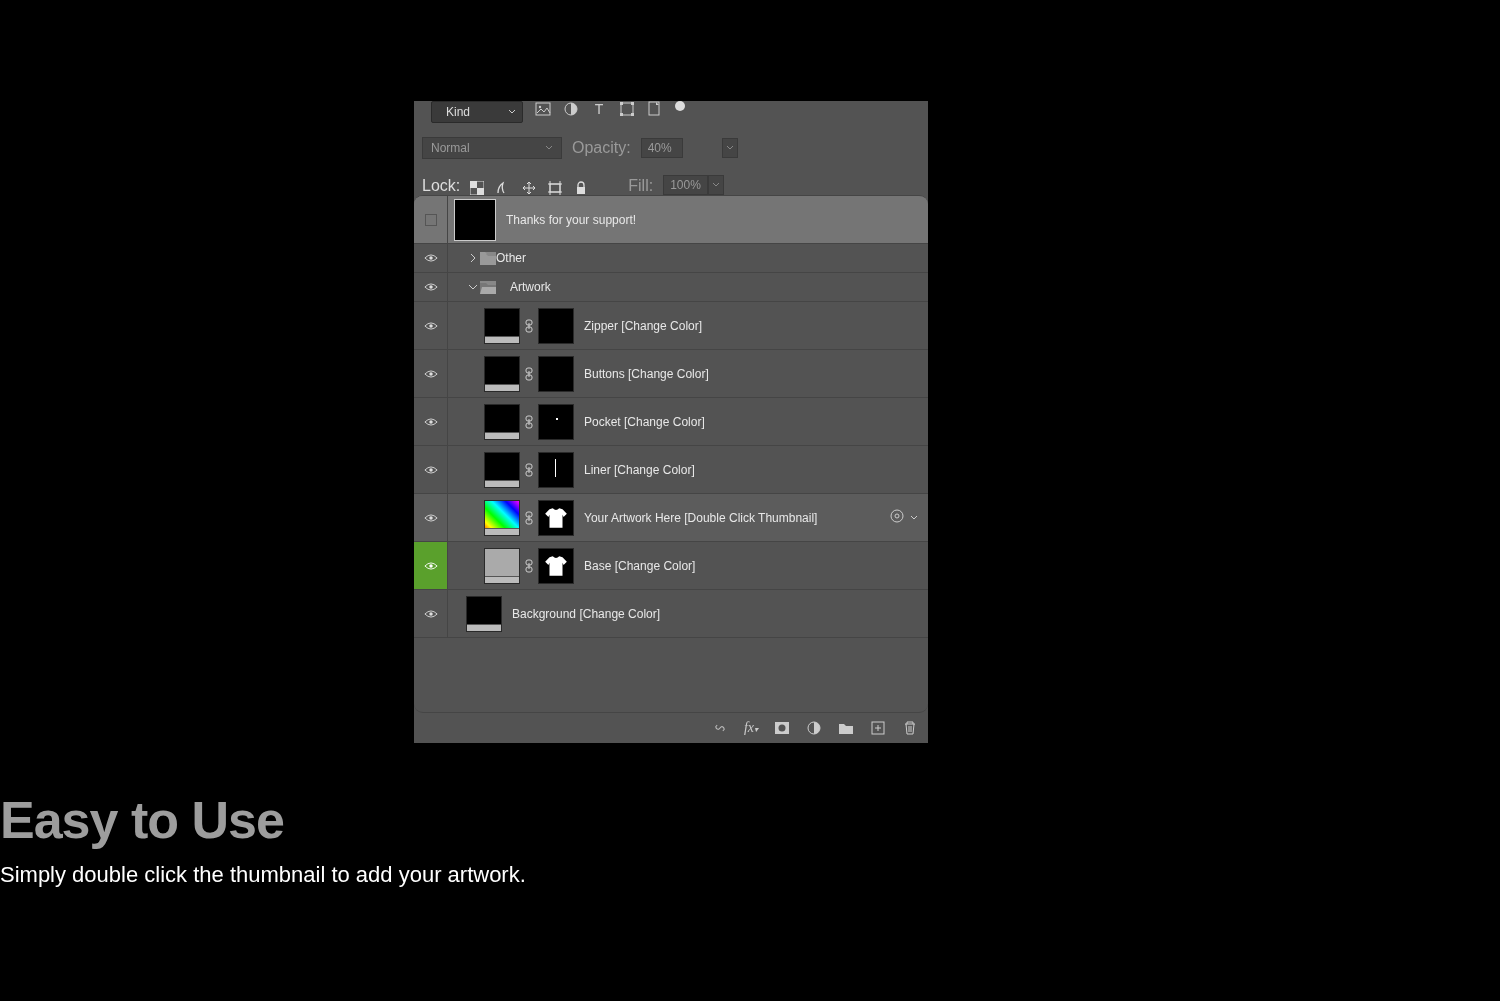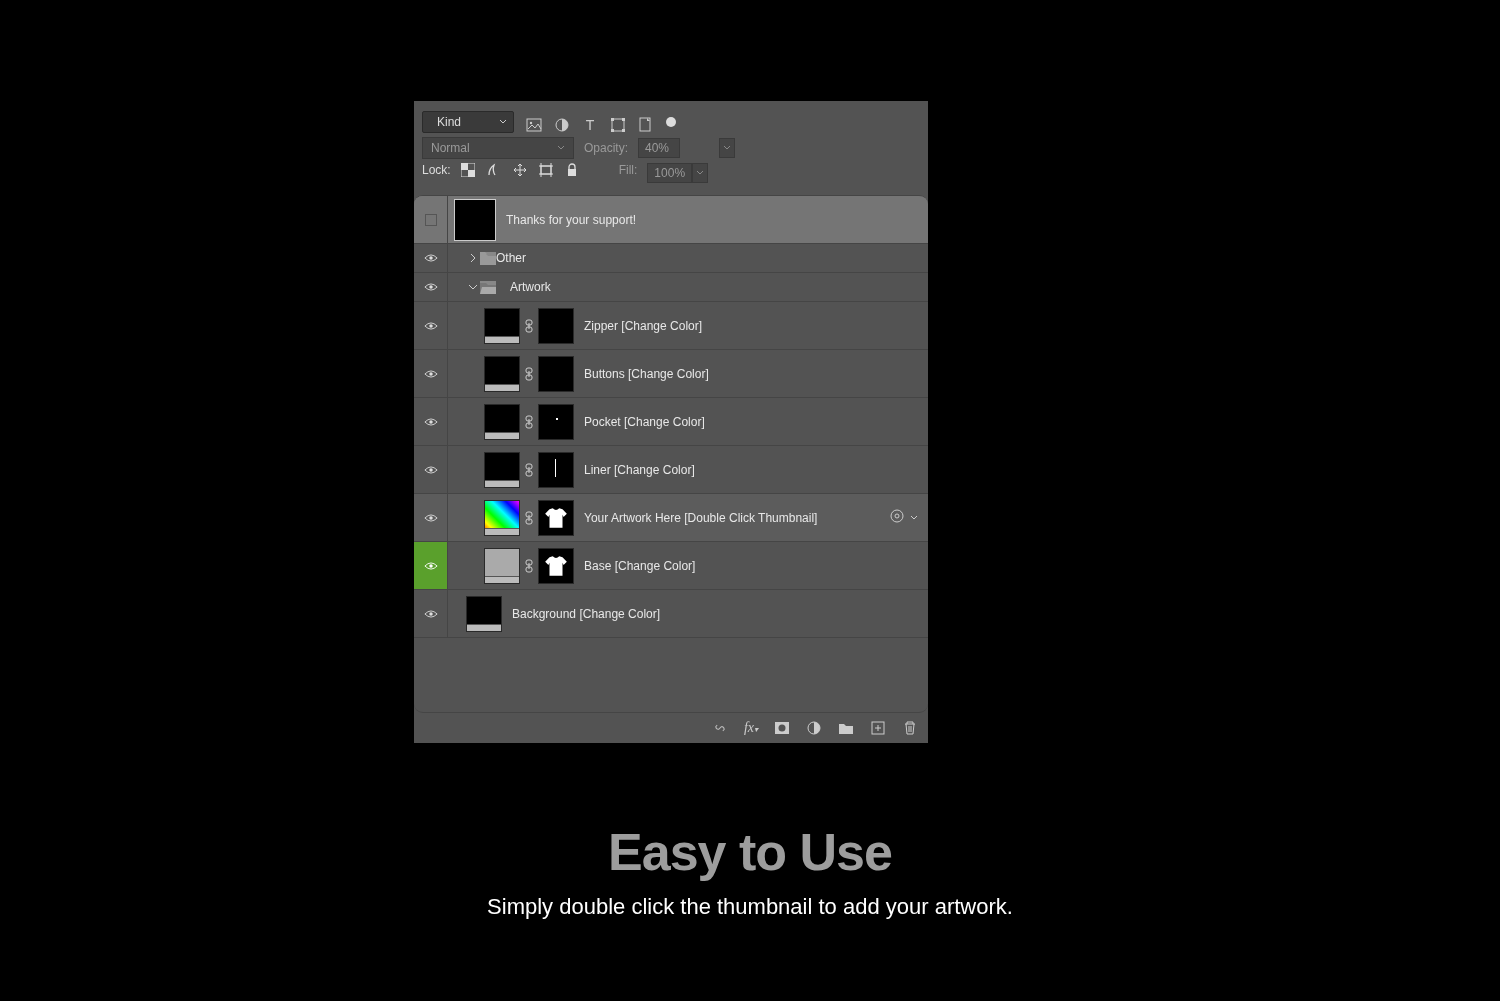--- a/index.html
+++ b/index.html
@@ -16,22 +16,22 @@
   top: 101px;
   width: 514px;
   height: 642px;
   background: #535353;
   display: flex;
   flex-direction: column;
 }
 .top-bar {
   height: 32px;
   display: flex;
-  align-items: flex-end;
-  padding: 0 8px;
+  align-items: flex-start;
+  padding: 0 17px;
   gap: 12px;
 }
 .kind-select {
   background: #3a3a3a;
   border: 1px solid #2a2a2a;
   border-radius: 2px;
   height: 22px;
   width: 92px;
   display: flex;
   align-items: center;
@@ -46,50 +46,50 @@
 .blend-bar {
   height: 30px;
   display: flex;
   align-items: center;
   padding: 0 8px;
   gap: 10px;
 }
 .blend-select {
   background: #454545;
   border: 1px solid #3a3a3a;
-  width: 152px;
+  width: 140px;
   height: 22px;
   display: flex;
   align-items: center;
   justify-content: space-between;
   padding: 0 8px;
   color: #9a9a9a;
   font-size: 12px;
 }
-.label { color: #9a9a9a; font-size: 12px; }
+.label { color: #9a9a9a; font-size: 16px; }
 .val-box {
   background: #454545;
   border: 1px solid #3a3a3a;
   height: 20px;
   padding: 0 6px;
   color: #9a9a9a;
   font-size: 12px;
   display: flex; align-items: center;
   min-width: 42px;
 }
 .chev-box {
   width: 16px; height: 20px;
   border: 1px solid #3a3a3a;
   background: #454545;
   display:flex;align-items:center;justify-content:center;
 }
 .lock-bar {
   height: 32px;
   display: flex;
-  align-items: flex-start;
+  align-items: flex-end;
   padding: 0 8px;
   gap: 10px;
 }
 .lock-icons { display:flex; gap:12px; align-items:center; }
 .layers {
   flex: 1;
   display: flex;
   flex-direction: column;
   overflow: hidden;
   border-top: 1px solid #454545;
@@ -145,22 +145,21 @@
   height: 30px;
   display:flex; align-items:center; justify-content:flex-end;
   padding: 0 10px; gap: 16px; text-align: center;
 }
 .bottom-bar svg { width:16px; height:16px; }
 .big-thumb { width:42px; height:42px; background:#000; border:1px solid #ccc; margin-left: 6px;}
 
 .caption {
   position:absolute;
   left:0; right:0;
-  top: 822px;
-  text-align:center;
+  top: 790px;
 }
 .caption h1 {
   color:#9d9d9d;
   font-size: 52px;
   font-weight: 600;
   letter-spacing:-1px;
 }
 .caption p {
   color:#fff;
   font-size: 22px;

